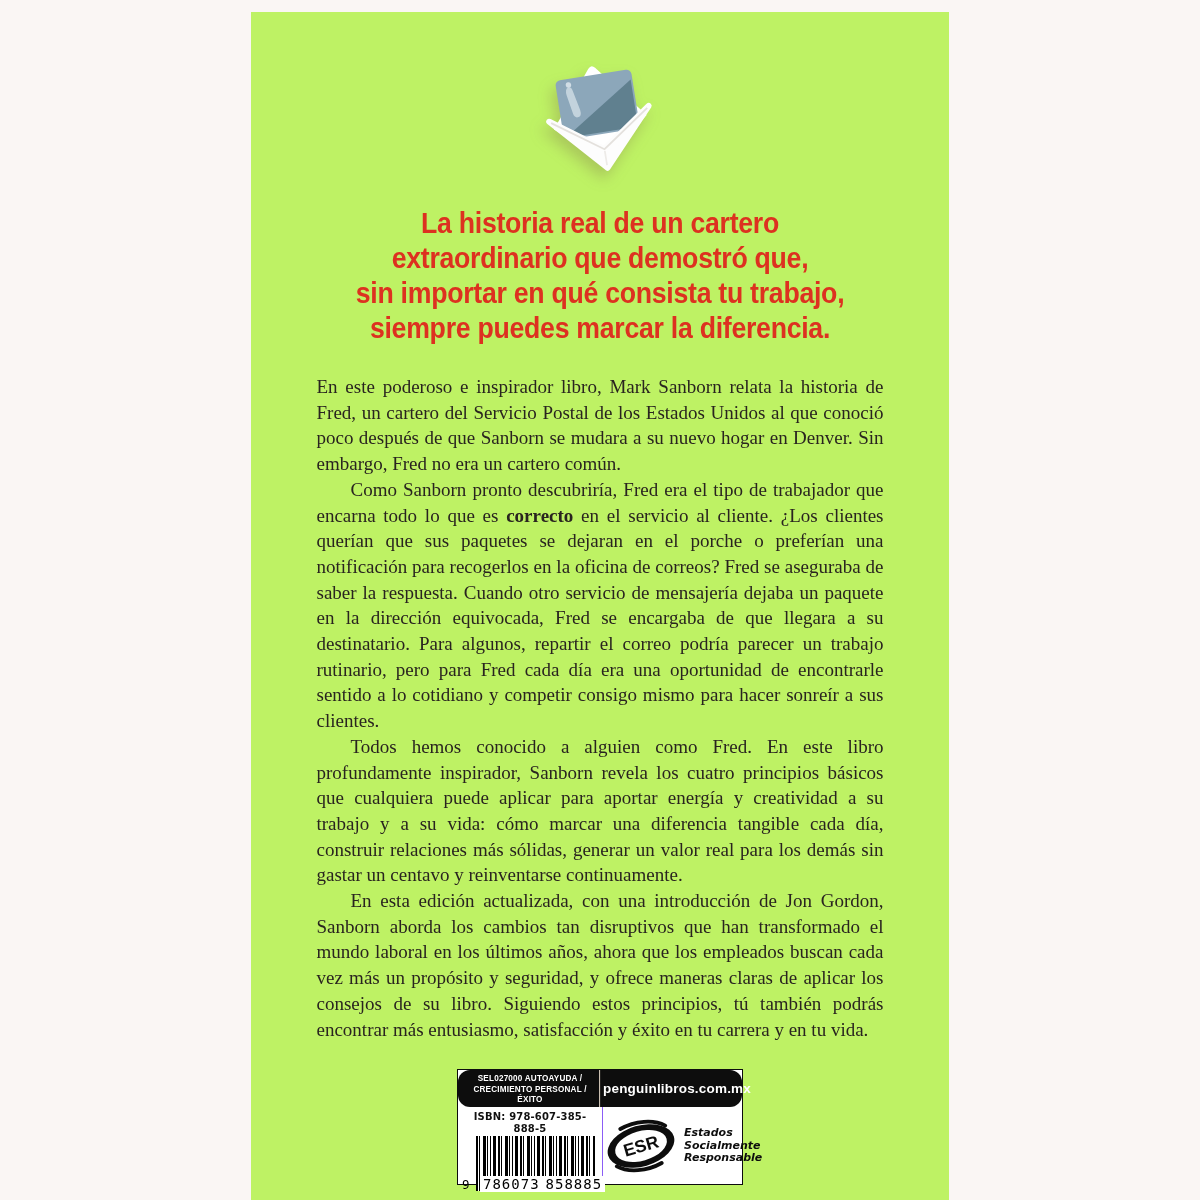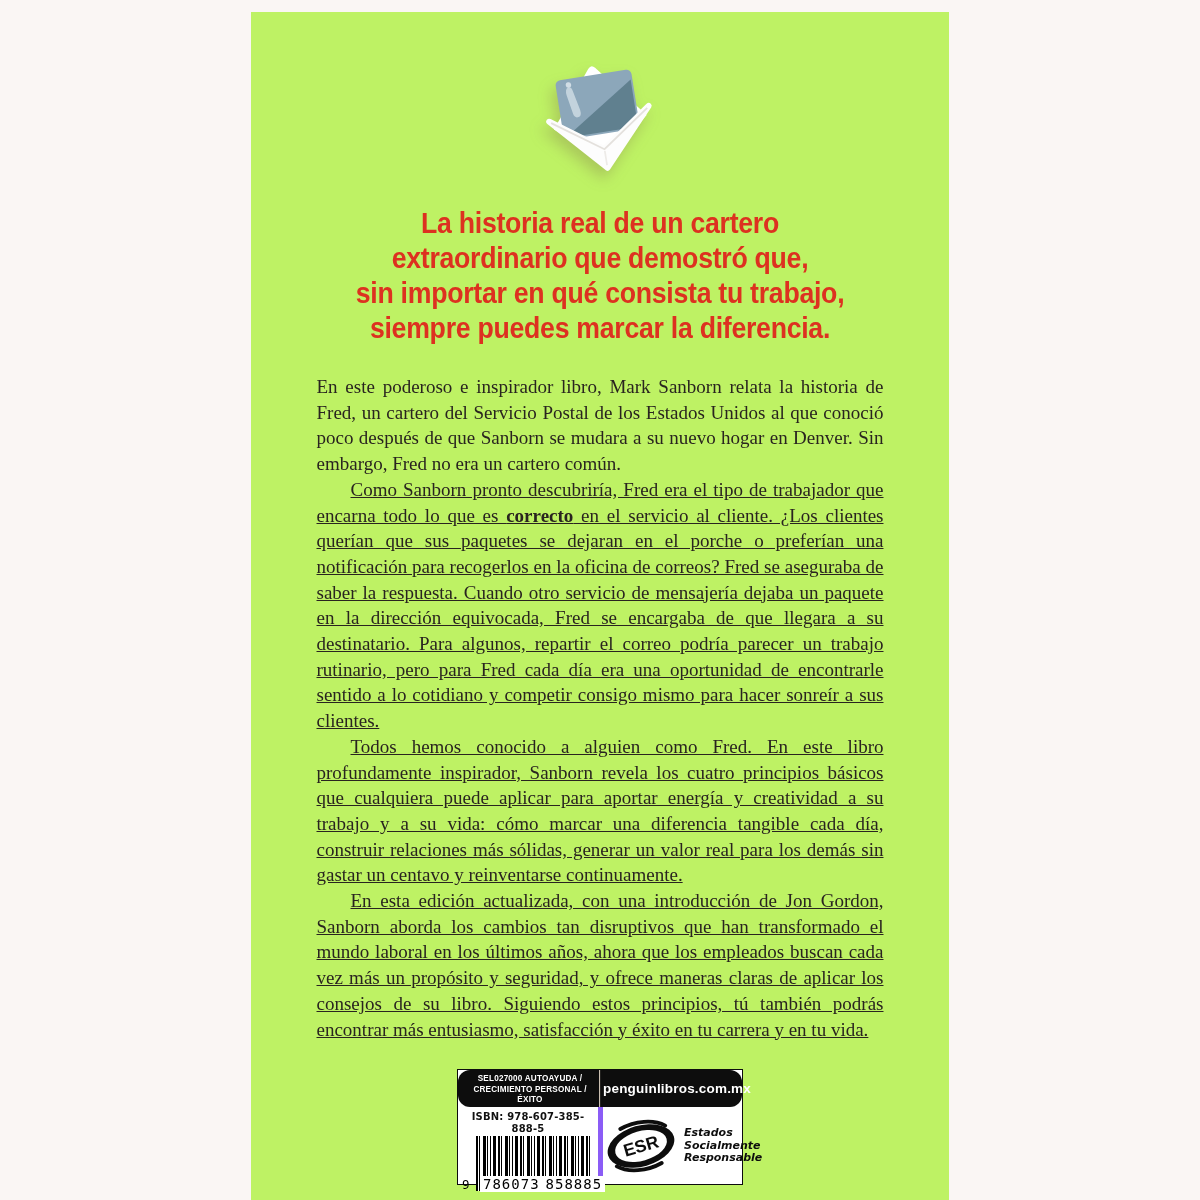--- a/index.html
+++ b/index.html
@@ -37,21 +37,21 @@
   
   .body-copy {
     width: 567px;
     margin: 28px auto 0;
     color: #29241f;
     font-size: 19px;
     line-height: 25.7px;
     text-align: justify;
   }
   .body-copy p { margin: 0; }
-  .body-copy p + p { text-indent: 34px; text-decoration: underline; }
+  .body-copy p + p { text-indent: 34px; }
   .body-copy strong { font-weight: 700; }
 
   
   .bc-box {
     width: 286px;
     margin: 27px auto 0;
     border: 1px solid #0d0d0d;
     background: #ffffff;
     box-sizing: border-box;
   }
@@ -83,21 +83,21 @@
     color: #ffffff;
     font-family: "Liberation Sans", sans-serif;
     font-weight: 700;
     font-size: 13.5px;
     letter-spacing: 0.2px;
   }
   .bc-bottom { display: flex; height: 77px; background: #ffffff; }
   .bc-left {
     flex: 0 0 145px;
     box-sizing: border-box;
-    border-right: 5px solid #8b5cf6;
+    border-right: 1px solid #8b5cf6;
     padding-top: 3px;
   }
   .isbn {
     text-align: center;
     font-family: "DejaVu Sans", sans-serif;
     font-weight: 700;
     font-size: 10.5px;
     letter-spacing: 0.2px;
     color: #111;
     transform: scaleX(0.95);

